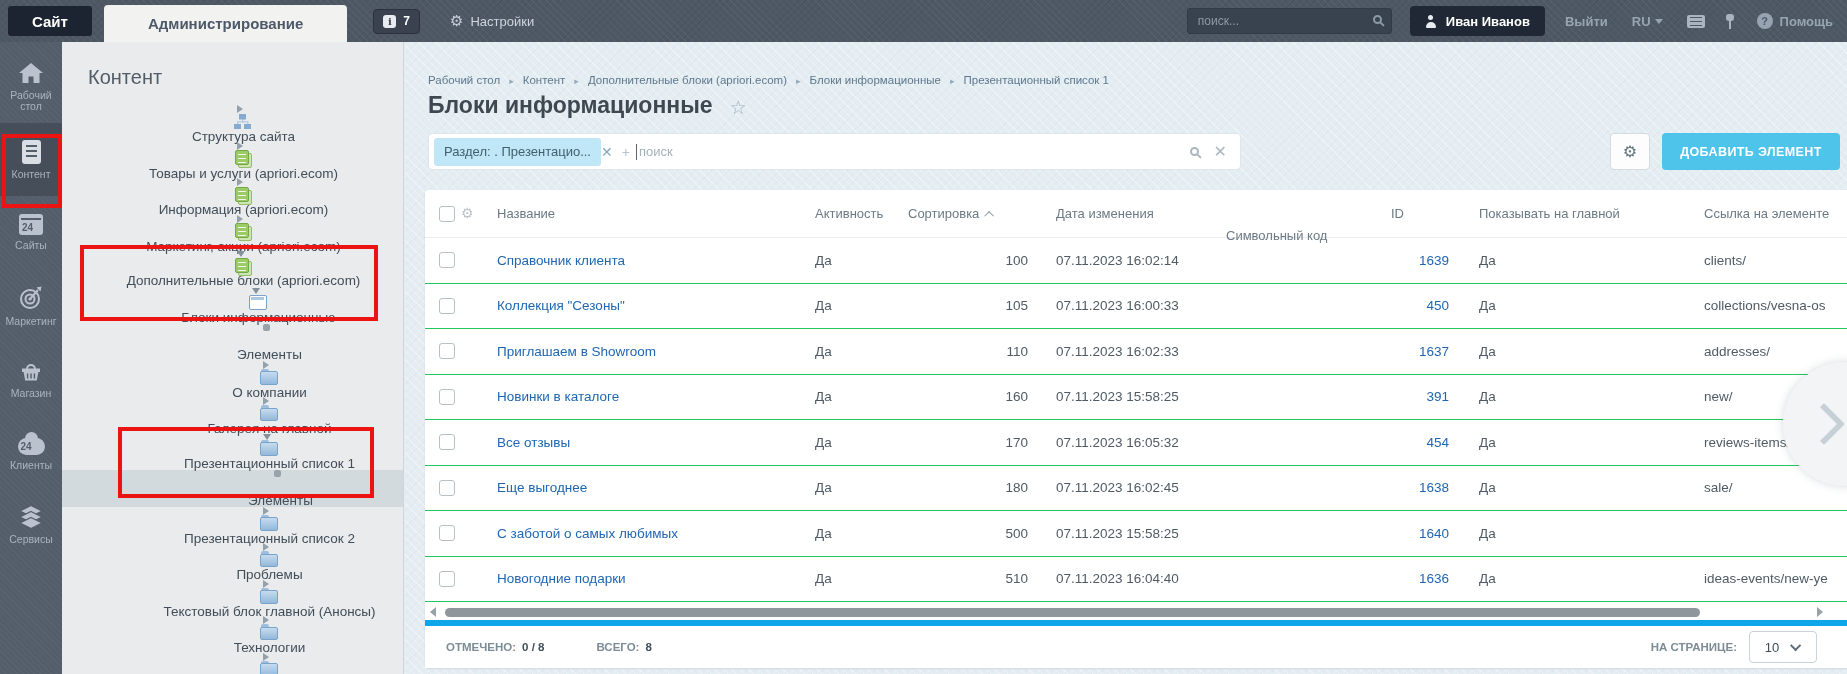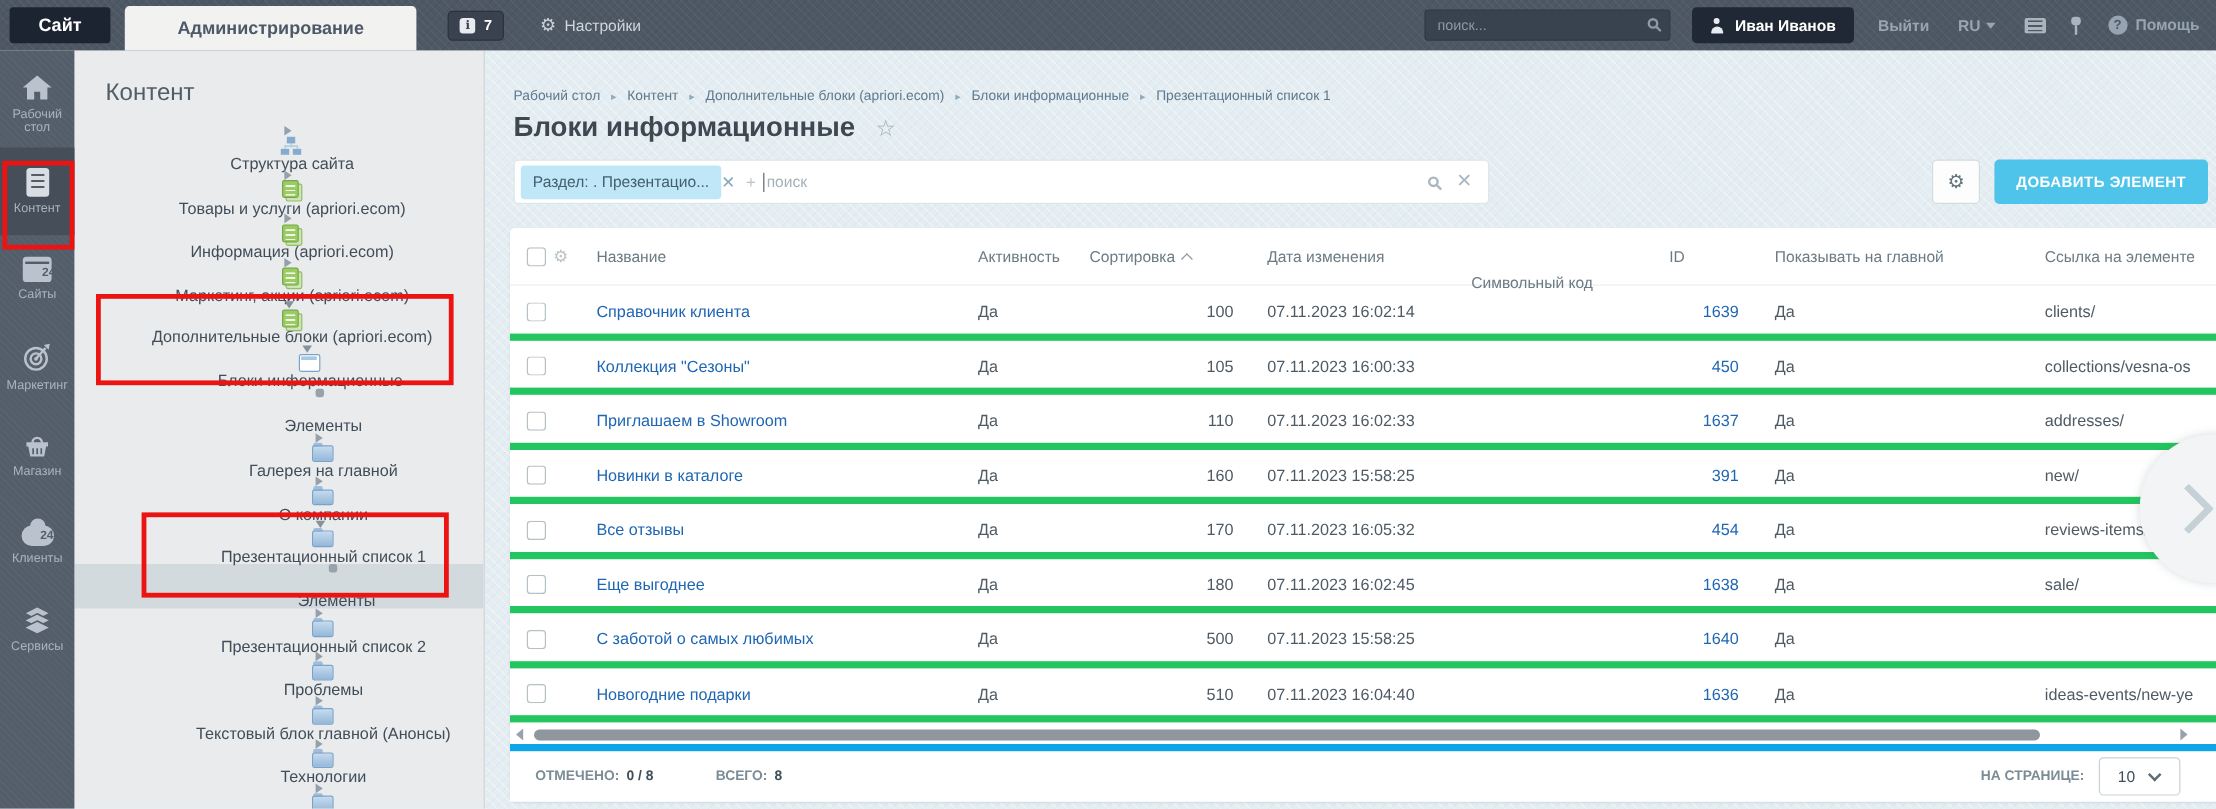--- a/index.html
+++ b/index.html
@@ -39,42 +39,42 @@
   .user-name { color:#fff; font-weight:bold; font-size:13px; }
   .tb-link { color:#97a5b2; font-size:13px; font-weight:bold; cursor:pointer; margin-right:24px; }
   .tb-lang { display:flex; align-items:center; gap:4px; margin-right:24px; cursor:pointer; }
   .caret-down { width:0; height:0; border-left:4px solid transparent; border-right:4px solid transparent; border-top:5px solid #97a5b2; }
   .kb-ico { width:18px; height:13px; background:#aab4bf; border-radius:2px; margin-right:20px; cursor:pointer;
     background-image:repeating-linear-gradient(#4e5864 0 1.5px, transparent 1.5px 4px); background-size:12px 9px;
     background-position:3px 2px; background-repeat:no-repeat; background-color:#aab4bf; }
   .pin-ico { width:10px; height:15px; position:relative; margin-right:22px; cursor:pointer; }
   .pin-ico::before { content:""; position:absolute; top:0; left:1px; width:8px; height:7px; border-radius:3px; background:#aab4bf; }
   .pin-ico::after { content:""; position:absolute; top:7px; left:4px; width:2px; height:8px; background:#aab4bf; }
-  .tb-help { display:flex; align-items:flex-start; gap:7px; margin-right:14px; cursor:pointer; }
+  .tb-help { display:flex; align-items:center; gap:7px; margin-right:14px; cursor:pointer; }
   .q-circ { width:16px; height:16px; border-radius:50%; background:#97a3b0; color:#4e5864; font-size:11px;
     font-weight:bold; display:flex; align-items:center; justify-content:center; }
   .q-circ::before { content:"?"; }
   .help-label { color:#97a5b2; font-size:13px; font-weight:bold; }
 
   
   .rail { position:absolute; left:0; top:42px; width:62px; height:632px; background:#545e6a;
     background-image:repeating-linear-gradient(45deg, rgba(255,255,255,.03) 0 1px, transparent 1px 4px);
     z-index:20; padding-top:8px; }
   .rail-item { height:73px; display:flex; flex-direction:column; align-items:center; justify-content:center;
     gap:5px; cursor:pointer; }
   .rail-item.active { background:#454e59; }
   .rail-label { color:#a9b3bd; font-size:10.5px; line-height:11px; text-align:center; width:58px; }
   .ric-doc { width:19px; height:24px; background:#d9dee5; border-radius:3px; position:relative; }
   .ric-doc::after { content:""; position:absolute; left:4px; right:4px; top:5px; height:13px;
     background:repeating-linear-gradient(#545e6a 0 2px, transparent 2px 5px); }
   .ric-b24 { width:24px; height:21px; background:#bac3cd; border-radius:3px; position:relative; }
   .ric-b24::before { content:""; position:absolute; top:4px; left:2px; right:2px; height:1.5px; background:#545e6a; }
   .ric-c24 { width:27px; height:17px; background:#bac3cd; border-radius:9px; position:relative; margin-top:6px; }
   .ric-c24::before { content:""; position:absolute; top:-6px; left:7px; width:13px; height:13px; background:#bac3cd; border-radius:50%; }
-  .n24 { position:absolute; left:16px; right:0; bottom:2px; text-align:left; color:#545e6a; font-size:10px; font-weight:bold; z-index:2; }
+  .n24 { position:absolute; left:3px; right:0; bottom:2px; text-align:left; color:#545e6a; font-size:10px; font-weight:bold; z-index:2; }
   .ric-c24 .n24 { bottom:3px; }
 
   
   .tree-panel { position:absolute; left:62px; top:42px; width:342px; height:632px; background:#e9ebec;
     border-right:1px solid #cfd6da; z-index:10; overflow:hidden; }
   .tree-title { margin:24px 0 0 26px; font-size:20px; color:#515d69; height:26px; }
   .tree-list { margin-top:13px; }
   .titem { height:36.5px; display:flex; align-items:center; cursor:pointer; font-size:13.5px; color:#414e5a;flex-direction:column; }
   .titem[data-ind="0"] { padding-left:22px; }
   .titem[data-ind="1"] { padding-left:52px; }
@@ -147,21 +147,21 @@
     border-radius:4px; color:#fff; font-weight:bold; font-size:12.5px; letter-spacing:.4px;
     display:flex; align-items:center; justify-content:center; cursor:pointer; z-index:11; }
 
   
   .card { position:absolute; left:425px; top:190px; width:1422px; height:478px; background:#fff;
     border-radius:4px 0 0 4px; box-shadow:0 1px 2px rgba(60,80,90,.12); z-index:11; overflow:hidden; }
   .tgrid { display:grid; grid-template-columns:36px 36px 318px 93px 132px 170px 165px 84px 245px minmax(0,1fr);
     align-items:center; }
   .thead { height:48px; border-bottom:1px solid #e9edef; color:#6b7a84; font-size:13px; }
   .thead .cell { cursor:pointer; }
-  .trow { height:45.5px; border-bottom:6px solid #22c55e; font-size:13.5px; color:#4f5b64; }
+  .trow { height:45.5px; border-bottom:1px solid #22c55e; font-size:13.5px; color:#4f5b64; }
   .cell { overflow:hidden; white-space:nowrap; }
   .c-check { padding-left:14px; }
   .c-check input { width:16px; height:16px; appearance:none; -webkit-appearance:none; border:1px solid #b6c0c7;
     border-radius:3px; background:#fff; cursor:pointer; display:block; }
   .c-gear { color:#b9c3ca; }
   .c-gear .gear-glyph { font-size:14px; color:#b9c3ca; cursor:pointer; }
   .drag { width:17px; height:13px; background:repeating-linear-gradient(#b4bdc4 0 3px, transparent 3px 5px);
     cursor:grab; }
   .name-link, .id-link { color:#2067b3; text-decoration:none; cursor:pointer; }
   .c-sort { text-align:right; padding-right:12px; }
@@ -332,26 +332,26 @@
       <span class="tlabel">Блоки информационные</span>
     </div>
       <div class="titem" data-ind="2" data-hl="false">
       <span class="tar" data-ar="b"></span>
       <span class="tic" data-ic="none"></span>
       <span class="tlabel">Элементы</span>
     </div>
       <div class="titem" data-ind="2" data-hl="false">
       <span class="tar" data-ar="r"></span>
       <span class="tic" data-ic="folder"></span>
+      <span class="tlabel">О компании</span>
+    </div>
+      <div class="titem" data-ind="2" data-hl="false">
+      <span class="tar" data-ar="r"></span>
+      <span class="tic" data-ic="folder"></span>
       <span class="tlabel">Галерея на главной</span>
-    </div>
-      <div class="titem" data-ind="2" data-hl="false">
-      <span class="tar" data-ar="r"></span>
-      <span class="tic" data-ic="folder"></span>
-      <span class="tlabel">О компании</span>
     </div>
       <div class="titem" data-ind="2" data-hl="false">
       <span class="tar" data-ar="d"></span>
       <span class="tic" data-ic="folder"></span>
       <span class="tlabel">Презентационный список 1</span>
     </div>
       <div class="titem" data-ind="3" data-hl="true">
       <span class="tar" data-ar="b"></span>
       <span class="tic" data-ic="none"></span>
       <span class="tlabel">Элементы</span>

